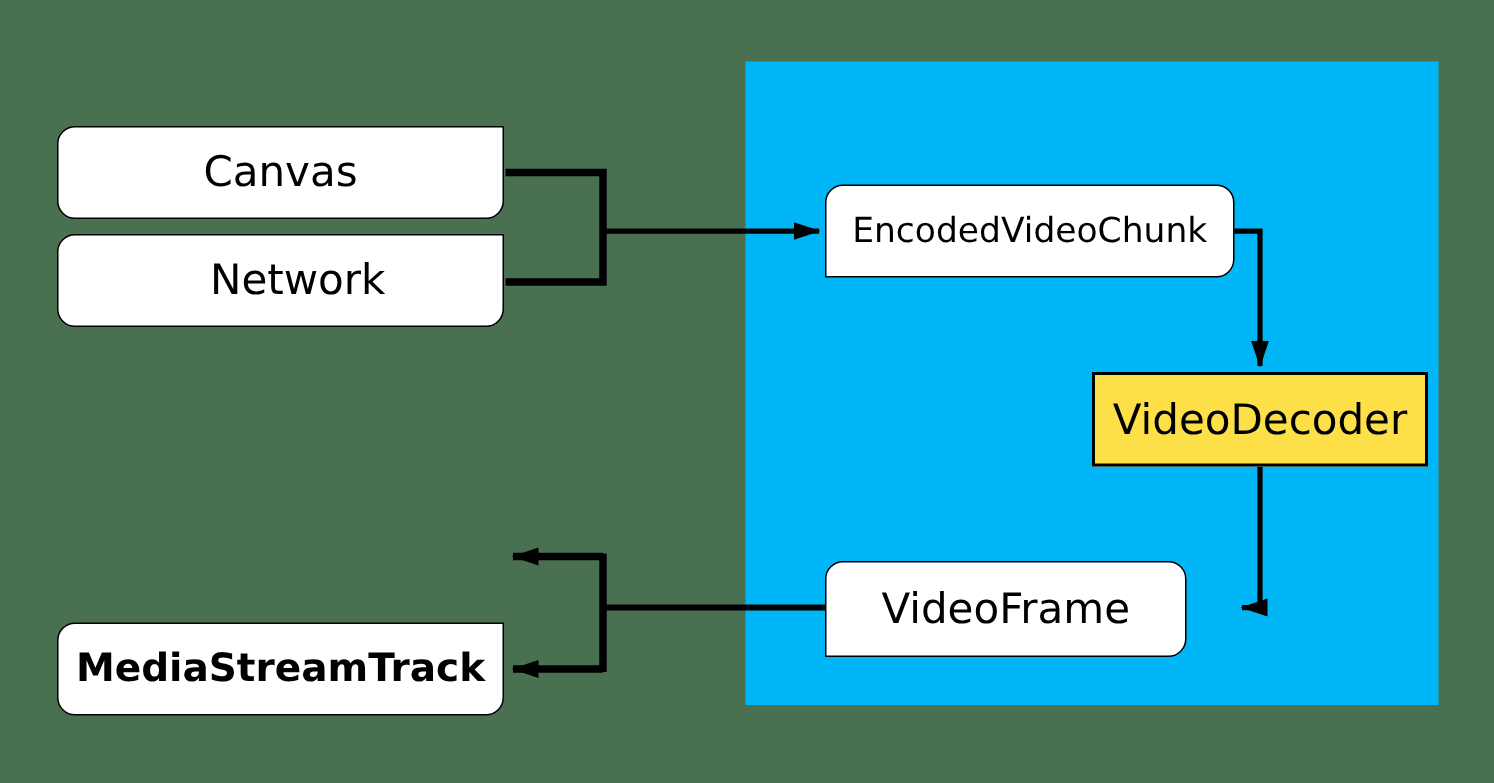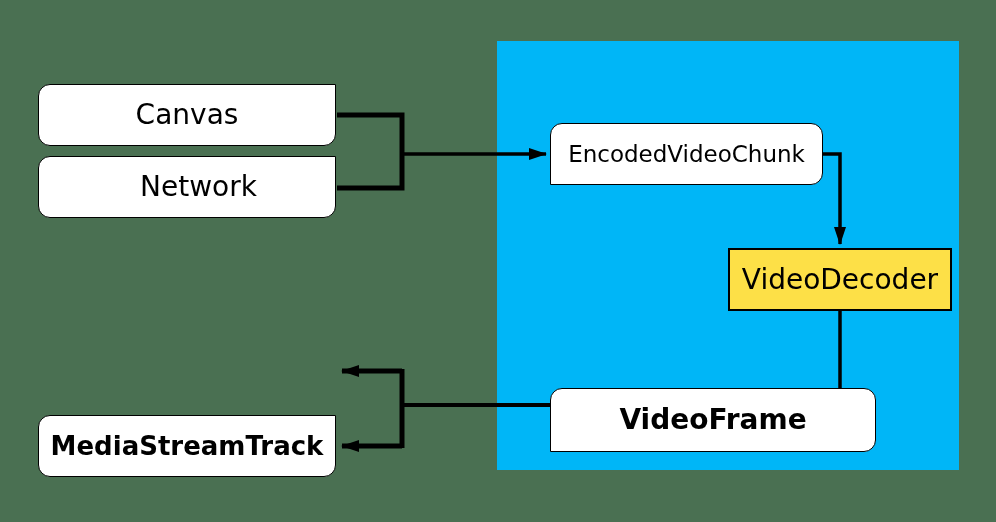--- a/index.html
+++ b/index.html
@@ -46,21 +46,21 @@
   .corner-tr-square { border-radius: 12px 0 12px 12px; }
   .corner-bl-square { border-radius: 12px 12px 12px 0; }
 
   .node-storage            { left: 38px;  top: 84px;  width: 298px; height: 62px; font-size: 28px; }
   .node-network            { left: 38px;  top: 156px; width: 298px; height: 62px; font-size: 28px; padding-left: 23px; }
   .node-canvas             { left: 38px;  top: 340px; width: 298px; height: 62px; font-size: 28px; }
   .node-media-stream-track { left: 38px;  top: 415px; width: 298px; height: 62px; font-size: 26px; font-weight: bold; }
   .node-encoded-video-chunk{ left: 550px; top: 123px; width: 273px; height: 62px; font-size: 23px; }
   .node-video-decoder      { left: 728px; top: 248px; width: 224px; height: 63px; font-size: 28px;
                              background: #fde047; border: 2px solid #000000; border-radius: 0; }
-  .node-video-frame        { left: 550px; top: 388px; width: 326px; height: 64px; font-size: 28px; font-weight: bold; }
+  .node-video-frame        { left: 550px; top: 374px; width: 241px; height: 64px; font-size: 28px; }
 </style>
 </head>
 <body>
 
 <div class="stage">
 
   <div class="api-region"></div>
 
   <svg class="connectors" viewBox="0 0 996 522" xmlns="http://www.w3.org/2000/svg">
     <defs>

